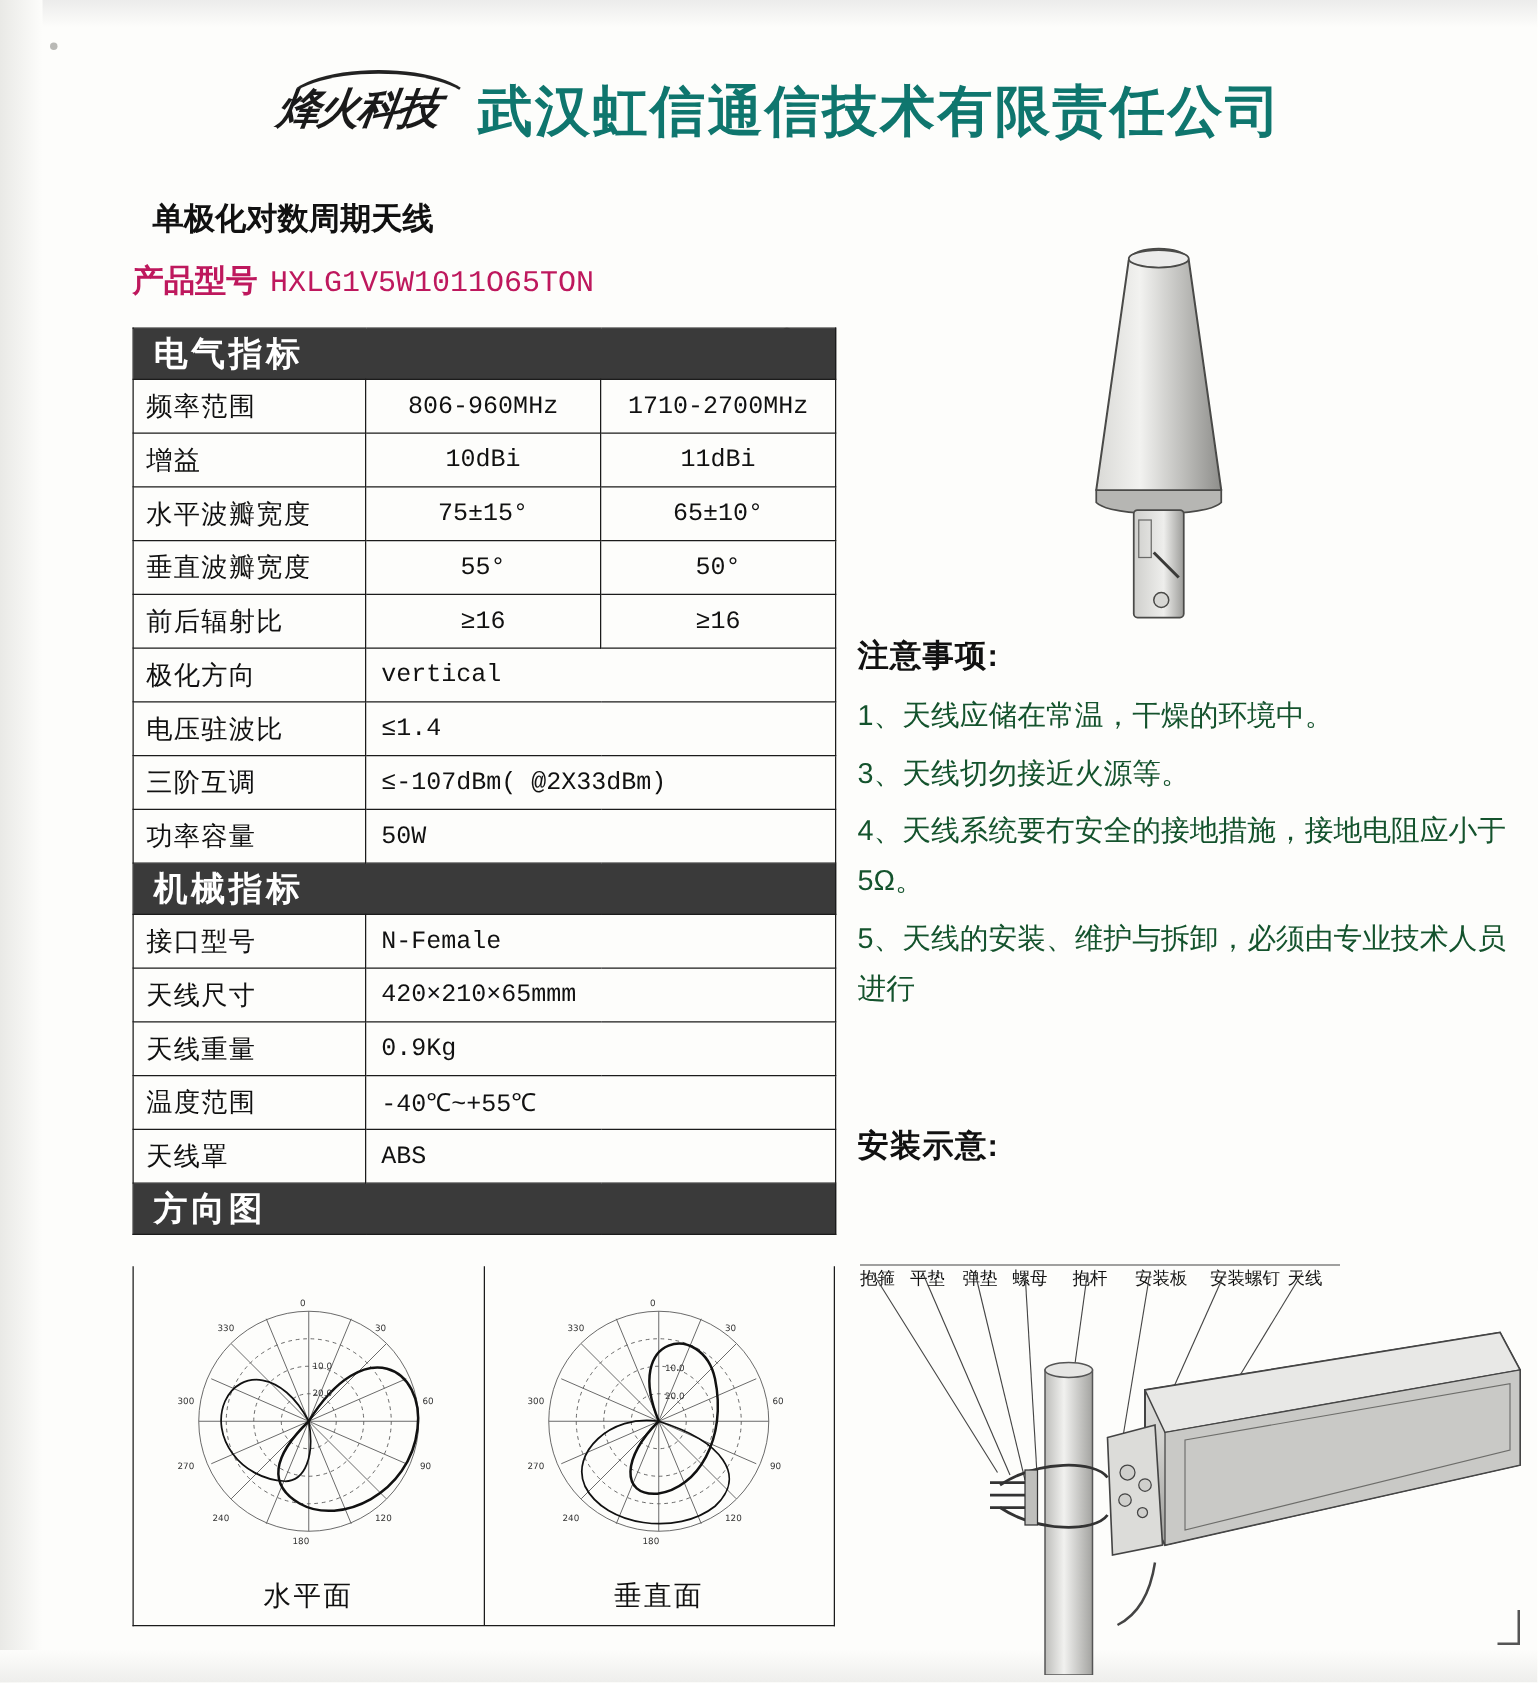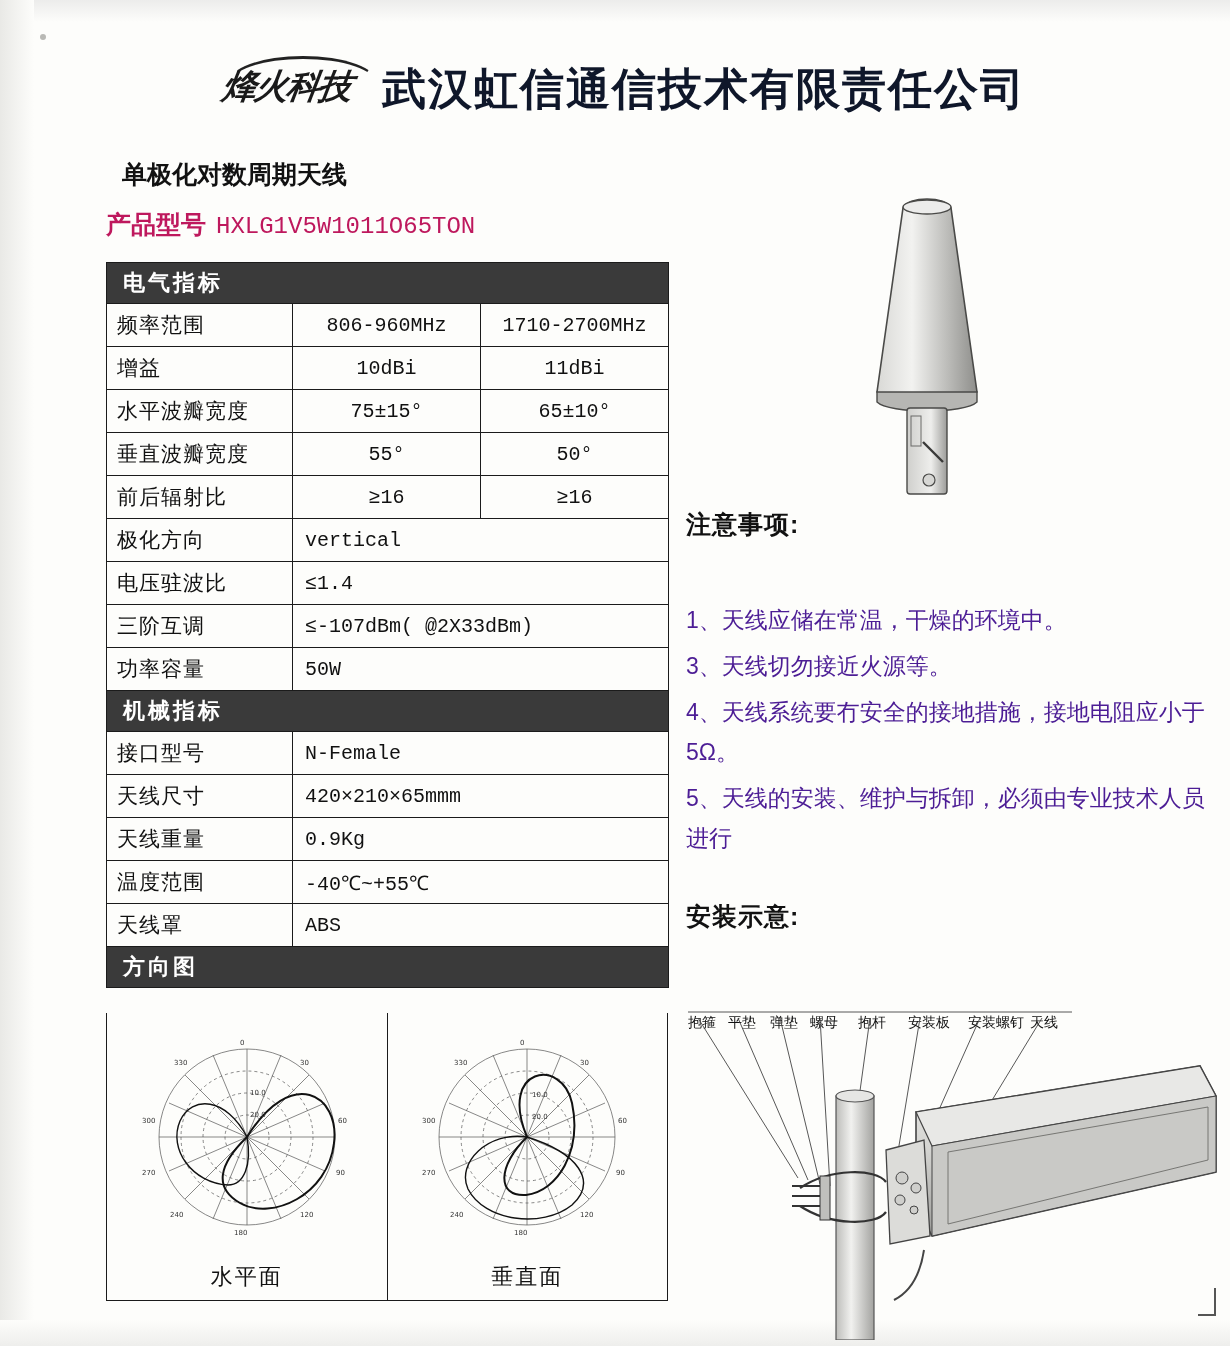--- a/index.html
+++ b/index.html
@@ -54,21 +54,21 @@
     border-left: 2px solid transparent;
     border-right: 2px solid transparent;
   }
   .company-name {
     position: absolute;
     left: 382px;
     top: 30px;
     font-size: 44px;
     font-weight: bold;
     letter-spacing: 2px;
-    color: #0f172a;
+    color: #0f766e;
     white-space: nowrap;
     font-family: "DejaVu Sans", sans-serif;
   }
   
   .doc-title {
     position: absolute;
     left: 122px;
     top: 158px;
     font-size: 25px;
     font-weight: bold;
@@ -120,21 +120,21 @@
   .spec-table td.valwide {
     font-family: "Liberation Mono", monospace;
     font-size: 20px;
     text-align: left;
     padding-left: 12px;
   }
   .spec-table tr.section td {
     background: #3a3a3a;
     color: #ffffff;
     font-weight: bold;
-    font-size: 22px;
+    font-size: 27px;
     letter-spacing: 3px;
     height: 36px;
     text-align: left;
     padding-left: 16px;
     font-family: "DejaVu Sans", sans-serif;
   }
   
   .pattern-box {
     position: absolute;
     left: 106px;
@@ -183,22 +183,21 @@
     font-weight: bold;
     letter-spacing: 1px;
   }
   .notes {
     position: absolute;
     left: 686px;
     top: 552px;
     width: 540px;
     font-size: 23px;
     line-height: 40px;
-    color: #4c1d95;
-    margin-top: 48px;
+    color: #14532d;
   }
   .notes .note {
     margin: 0 0 6px 0;
   }
   .install-title {
     position: absolute;
     left: 686px;
     top: 900px;
     font-size: 25px;
     font-weight: bold;

